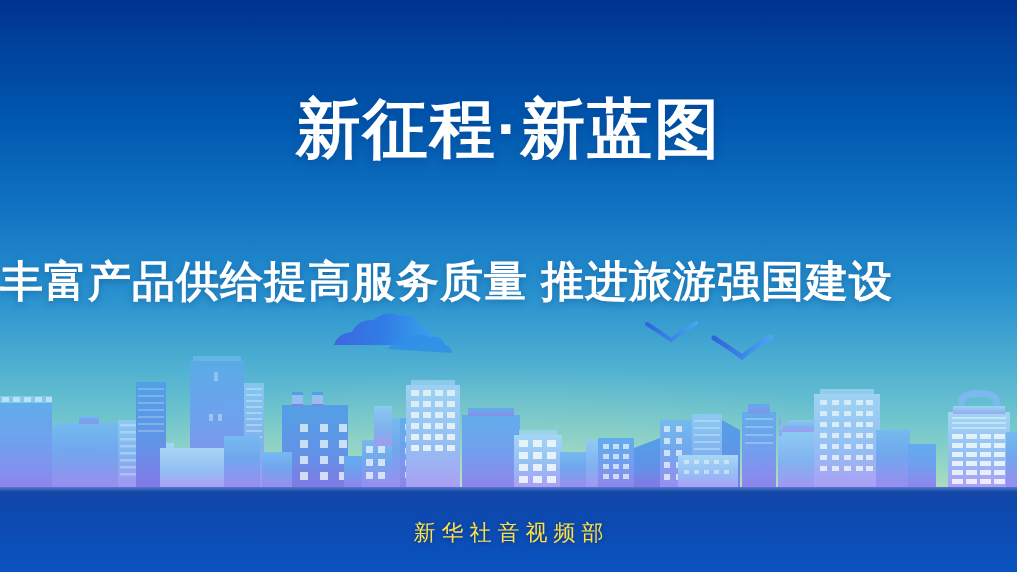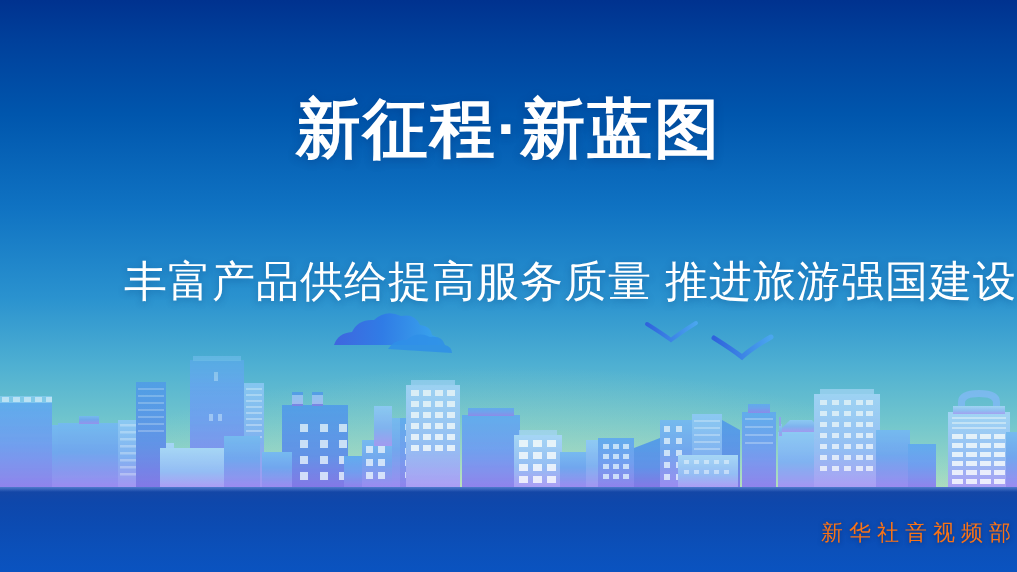--- a/index.html
+++ b/index.html
@@ -41,33 +41,33 @@
     color:#ffffff;
     font-size:65px;
     font-weight:bold;
     line-height:1;
     letter-spacing:2px;
     text-shadow:0 2px 10px rgba(0,35,100,.30);
     white-space:nowrap;
   }
   .subtitle{
     position:absolute;left:0;right:0;top:260px;
-    text-align:right;
+    text-align:left;
     color:#ffffff;
     font-size:43px;
-    font-weight:normal;
+    font-weight:bold;
     line-height:1;
     letter-spacing:1px;
     text-shadow:0 2px 7px rgba(0,60,120,.38);
     white-space:nowrap;
   }
   .footer{
     position:absolute;left:0;right:0;top:518px;
-    text-align:right;
-    color:#f97316;
+    text-align:center;
+    color:#fde047;
     font-size:22px;
     font-weight:normal;
     letter-spacing:6px;
     text-indent:6px;
     text-shadow:0 1px 4px rgba(0,30,90,.55);
     white-space:nowrap;
   }
 
   
   .art{position:absolute;inset:0;}

